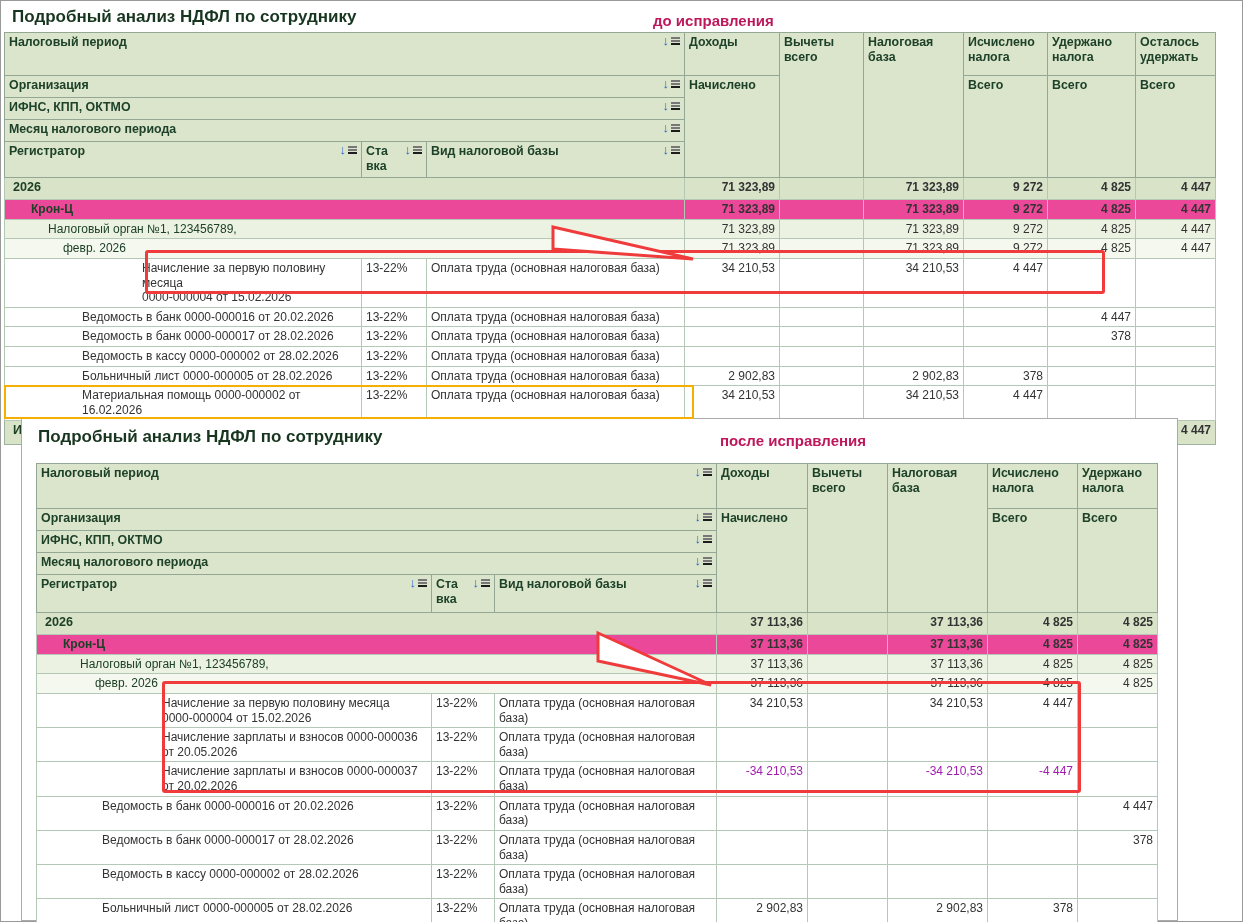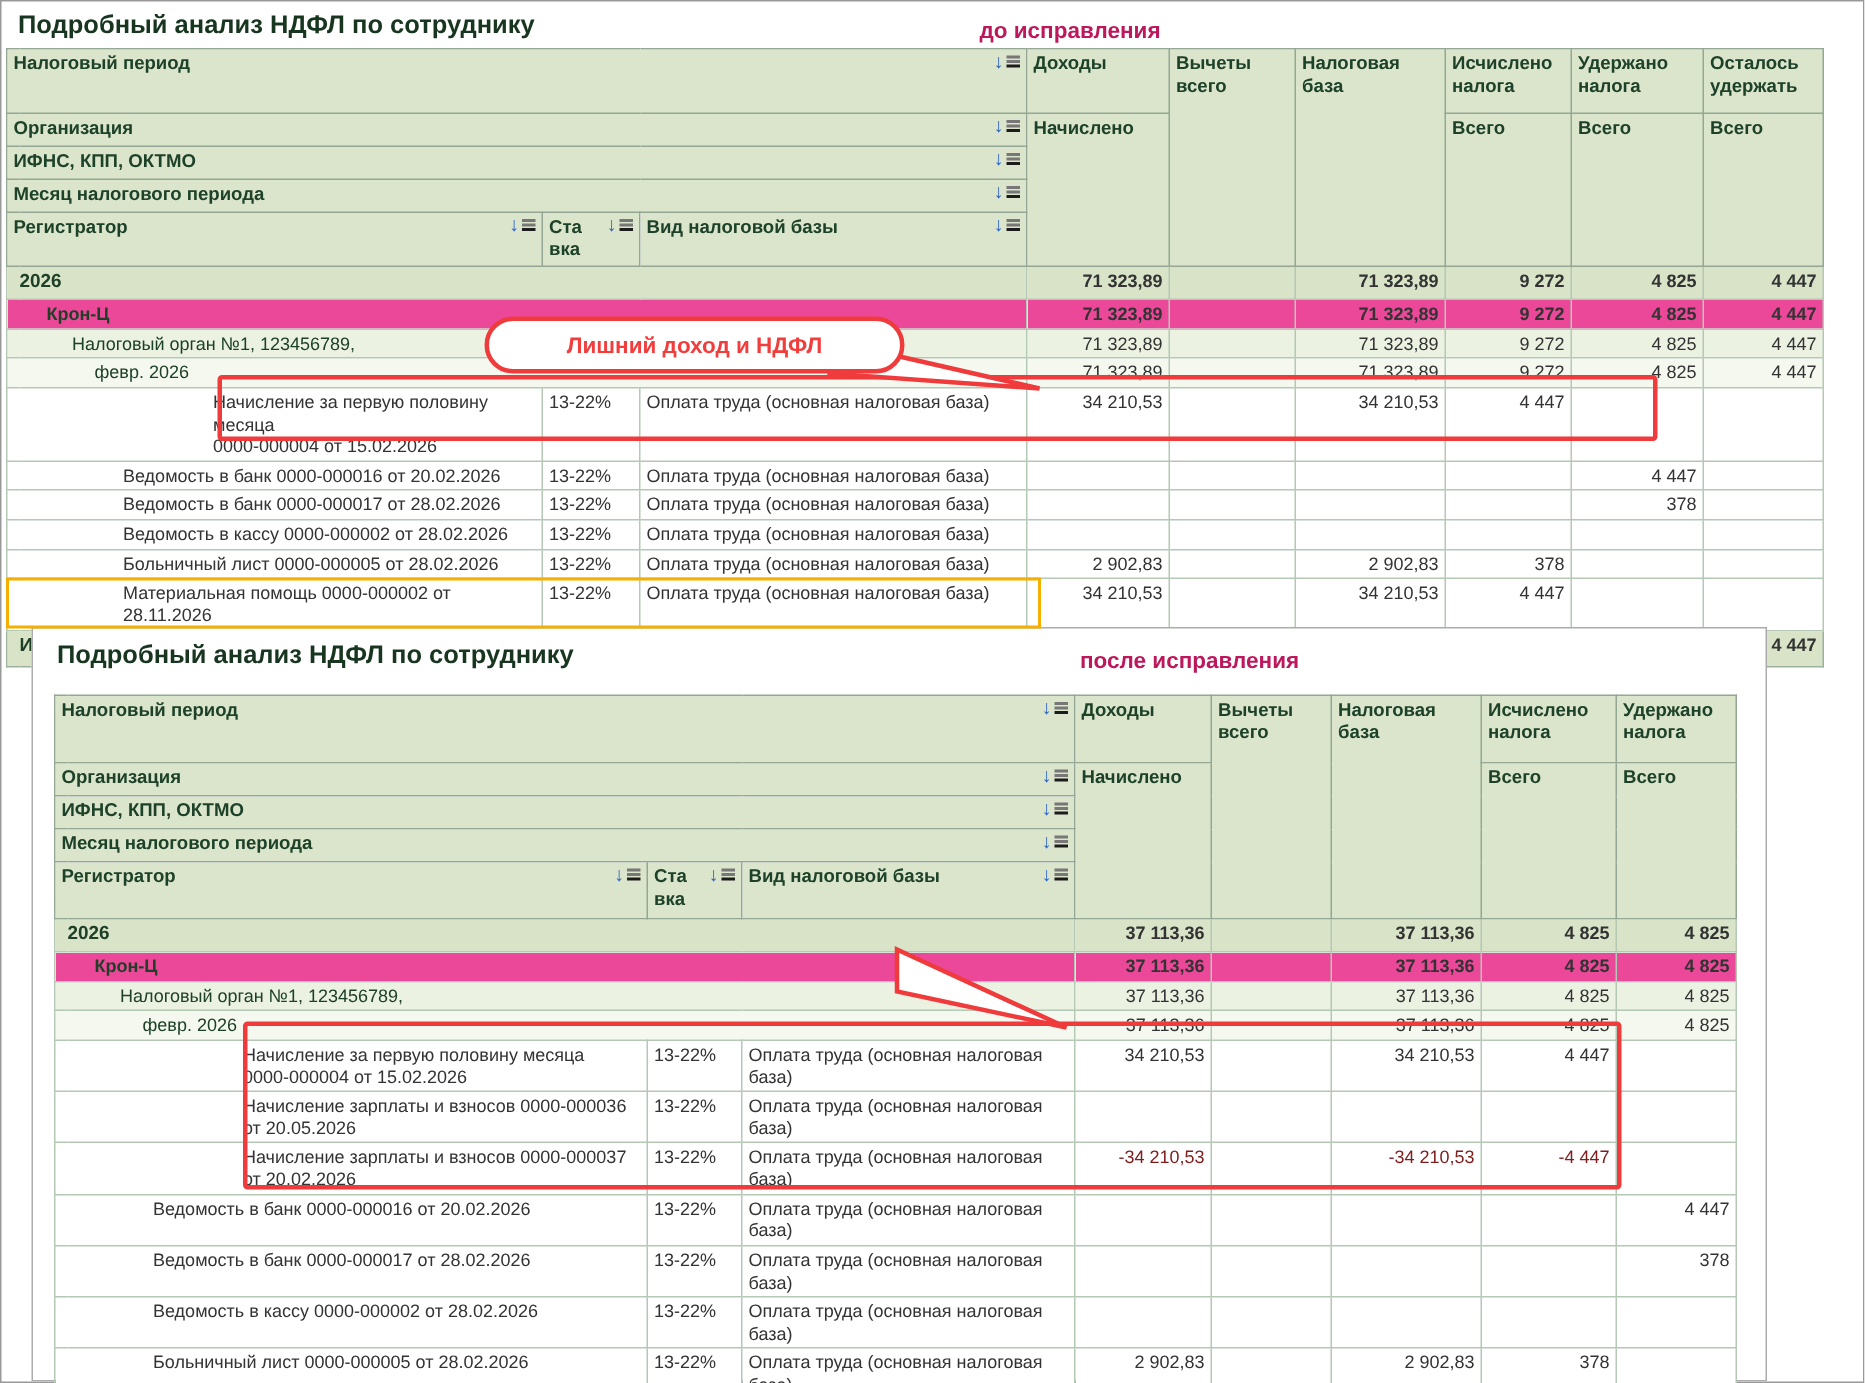--- a/index.html
+++ b/index.html
@@ -53,21 +53,21 @@
   tr.g1 td.lbl,tr.g2 td.lbl,tr.g3 td.lbl,tr.g4 td.lbl,tr.total td.lbl{color:#1d4027;}
   tr.g1 .lbl{padding-left:8px;font-size:12.6px;}
   tr.g2 .lbl{padding-left:26px;}
   tr.g3 .lbl{padding-left:43px;}
   tr.g4 .lbl{padding-left:58px;}
   tr.total .lbl{padding-left:8px;font-size:12.6px;}
   .t1 tr.dd .lbl{padding-left:137px;}
   .t1 tr.ds .lbl{padding-left:77px;}
   .t2 tr.dd .lbl{padding-left:125px;}
   .t2 tr.ds .lbl{padding-left:65px;}
-  tr.red td.num{color:#7f1d1d;}
+  tr.red td.num{color:#a21caf;}
 
   
   .hlbox{position:absolute;border:3px solid #ef3b3b;border-radius:3px;z-index:5;}
   #ysel{position:absolute;border:2px solid #f5af00;z-index:4;}
   .tail{position:absolute;z-index:6;}
   .callout{position:absolute;background:#fff;border:3px solid #ef3b3b;z-index:7;
            display:flex;align-items:center;justify-content:center;
            font-size:15px;font-weight:bold;color:#f23d3d;box-sizing:border-box;}
   .ovl{pointer-events:none;}
 </style>
@@ -266,21 +266,21 @@
             <td class="base">Оплата труда (основная налоговая база)</td>
             <td class="num">2 902,83</td>
             <td class="num"></td>
             <td class="num">2 902,83</td>
             <td class="num">378</td>
             <td class="num"></td>
             <td class="num"></td>
           </tr>
           <tr class="ds">
             <td class="lbl" colspan="2">Материальная помощь 0000-000002 от
-28.11.2026</td>
+16.02.2026</td>
             <td class="rate">13-22%</td>
             <td class="base">Оплата труда (основная налоговая база)</td>
             <td class="num">34 210,53</td>
             <td class="num"></td>
             <td class="num">34 210,53</td>
             <td class="num">4 447</td>
             <td class="num"></td>
             <td class="num"></td>
           </tr>
           <tr class="total">
@@ -506,21 +506,18 @@
   </div>
 
   <div id="ysel" class="ovl" style="left:3px;top:384px;width:686px;height:30px;"></div>
 
   <div class="hlbox ovl" style="left:144px;top:249px;width:954px;height:38px;"></div>
   <div class="hlbox ovl" style="left:161px;top:680px;width:913px;height:106px;"></div>
 
   <svg class="tail ovl" style="left:550px;top:221px;" width="150" height="46">
     <polygon points="2,5 142,37 2,27" fill="#ffffff" stroke="#ef3b3b" stroke-width="3"></polygon>
   </svg>
-  <div class="callout ovl" style="left:322px;top:210px;width:280px;height:38px;border-radius:19px;">
-    <span>Лишний доход и НДФЛ</span>
-  </div>
 
   <svg class="tail ovl" style="left:595px;top:627px;" width="120" height="64">
     <polygon points="2,5 115,57 2,33" fill="#ffffff" stroke="#ef3b3b" stroke-width="3"></polygon>
   </svg>
 
 </div>
 
 </body></html>

